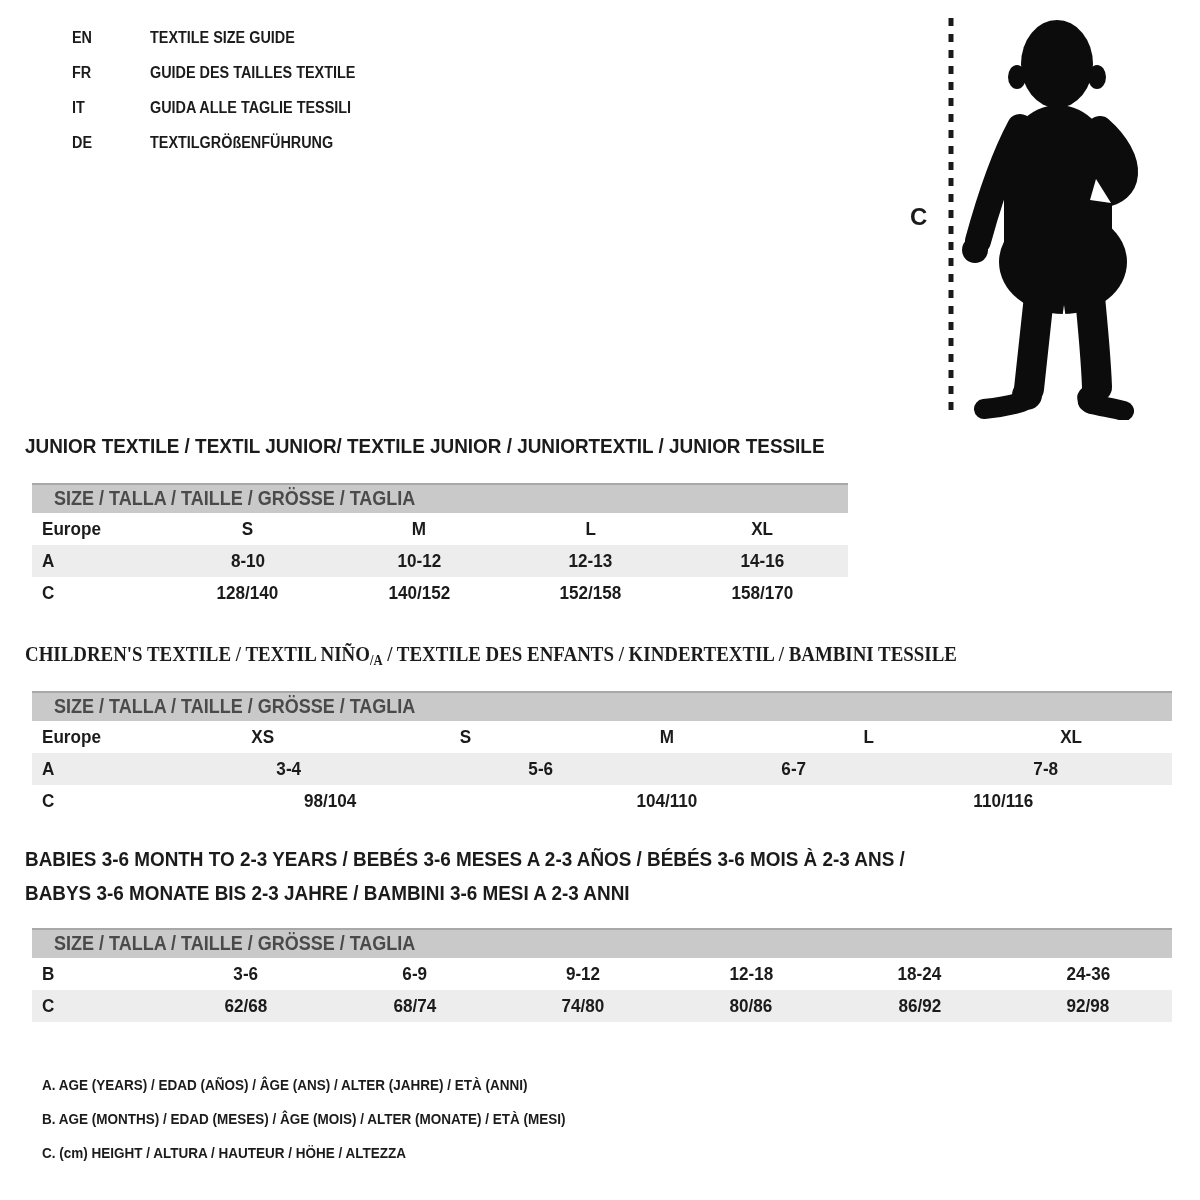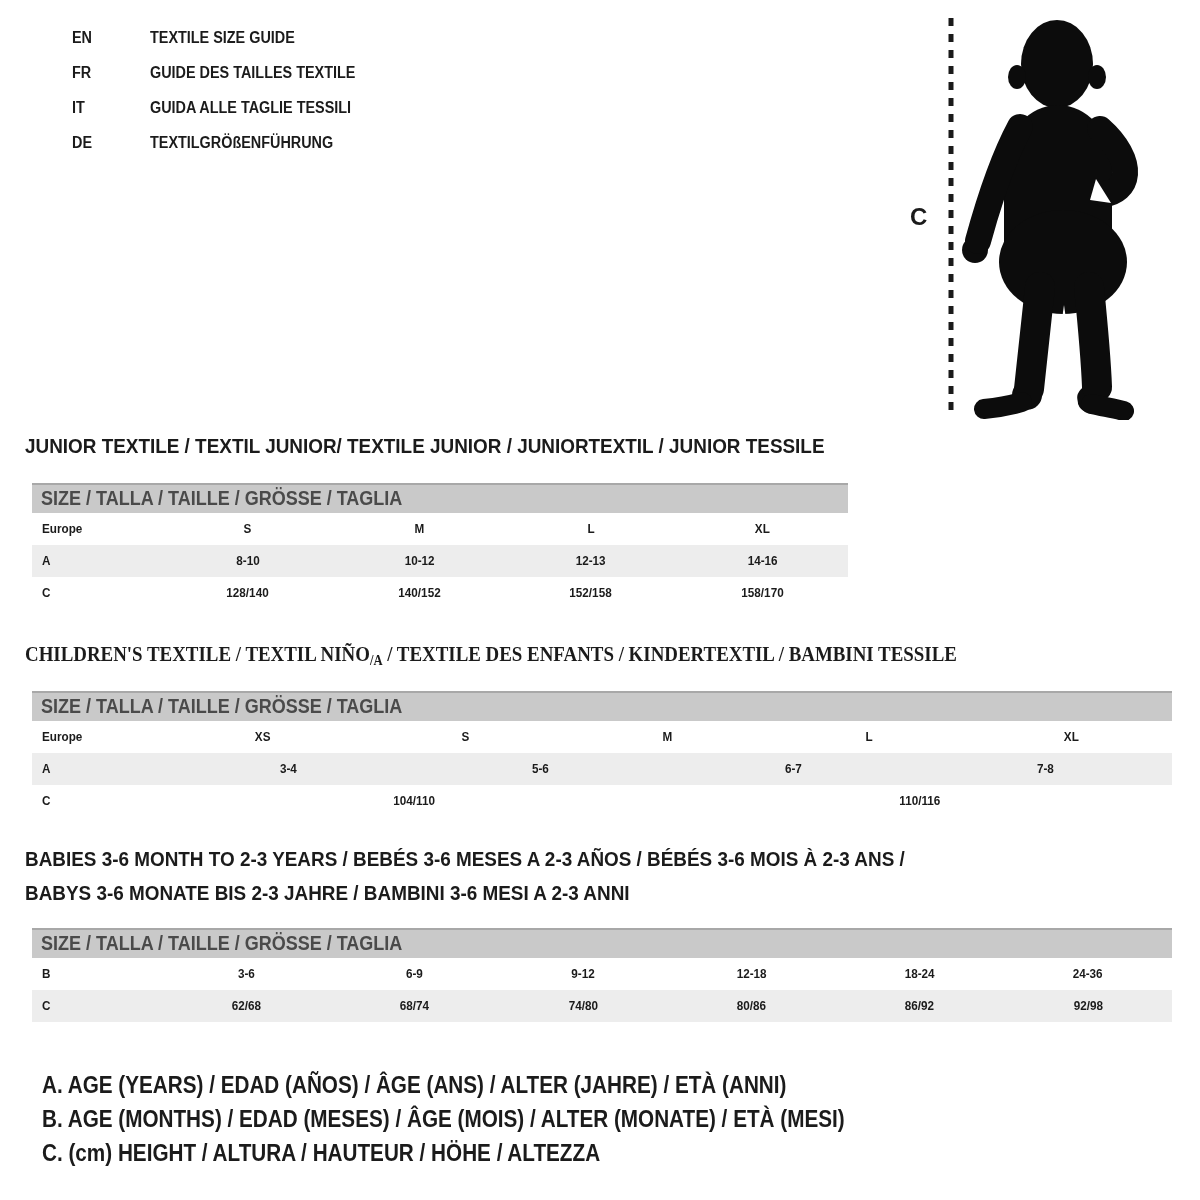--- a/index.html
+++ b/index.html
@@ -27,29 +27,29 @@
   .measure .clabel{position:absolute;left:10px;top:203px;font-size:24px;}
   .measure svg{position:absolute;}
   
   .heading{position:absolute;left:25px;font-size:21px;line-height:26px;white-space:nowrap;}
   .heading sub{font-size:14px;vertical-align:-4px;}
   
   .table{position:absolute;left:32px;}
   .bar{
     height:30px;box-sizing:border-box;background:var(--header-bar);
     border-top:2px solid var(--header-bar-edge);
-    line-height:27px;padding-left:9px;font-size:20px;color:var(--bar-text);
+    line-height:27px;padding-left:22px;font-size:20px;color:var(--bar-text);
   }
-  .tr{display:flex;height:32px;line-height:32px;font-size:13px;}
+  .tr{display:flex;height:32px;line-height:32px;font-size:19px;}
   .tr.shade{background:var(--row-shade);}
   .td{display:block;}
   .td.lab{width:130px;padding-left:10px;box-sizing:border-box;text-align:left;}
   .td.val{flex:1;text-align:center;}
   
-  .legend{position:absolute;left:42px;top:1068px;font-size:23px;text-decoration:underline;}
+  .legend{position:absolute;left:42px;top:1068px;font-size:15px;text-decoration:underline;}
   .legend .lline{height:34px;line-height:34px;}
 </style>
 </head>
 <body>
 
 <div id="canvas">
 
   <div class="lang">
     <div class="lrow">
       <span class="lcode"><span class="c">EN</span></span><span class="c">TEXTILE SIZE GUIDE</span>
@@ -145,20 +145,21 @@
         </div>
         <div class="tr shade">
           <span class="td lab"><span class="c">A</span></span>
           <span class="td val"><span class="cc">3-4</span></span>
           <span class="td val"><span class="cc">5-6</span></span>
           <span class="td val"><span class="cc">6-7</span></span>
           <span class="td val"><span class="cc">7-8</span></span>
         </div>
         <div class="tr">
           <span class="td lab"><span class="c">C</span></span>
+          <span class="td val"><span class="cc">98/104</span></span>
           <span class="td val"><span class="cc">104/110</span></span>
           <span class="td val"><span class="cc">110/116</span></span>
         </div>
       </div>
   </div>
 
   <div class="heading" style="top:846px;">
     <span class="c">BABIES 3-6 MONTH TO 2-3 YEARS / BEBÉS 3-6 MESES A 2-3 AÑOS / BÉBÉS 3-6 MOIS À 2-3 ANS /</span>
   </div>
   <div class="heading" style="top:880px;">

